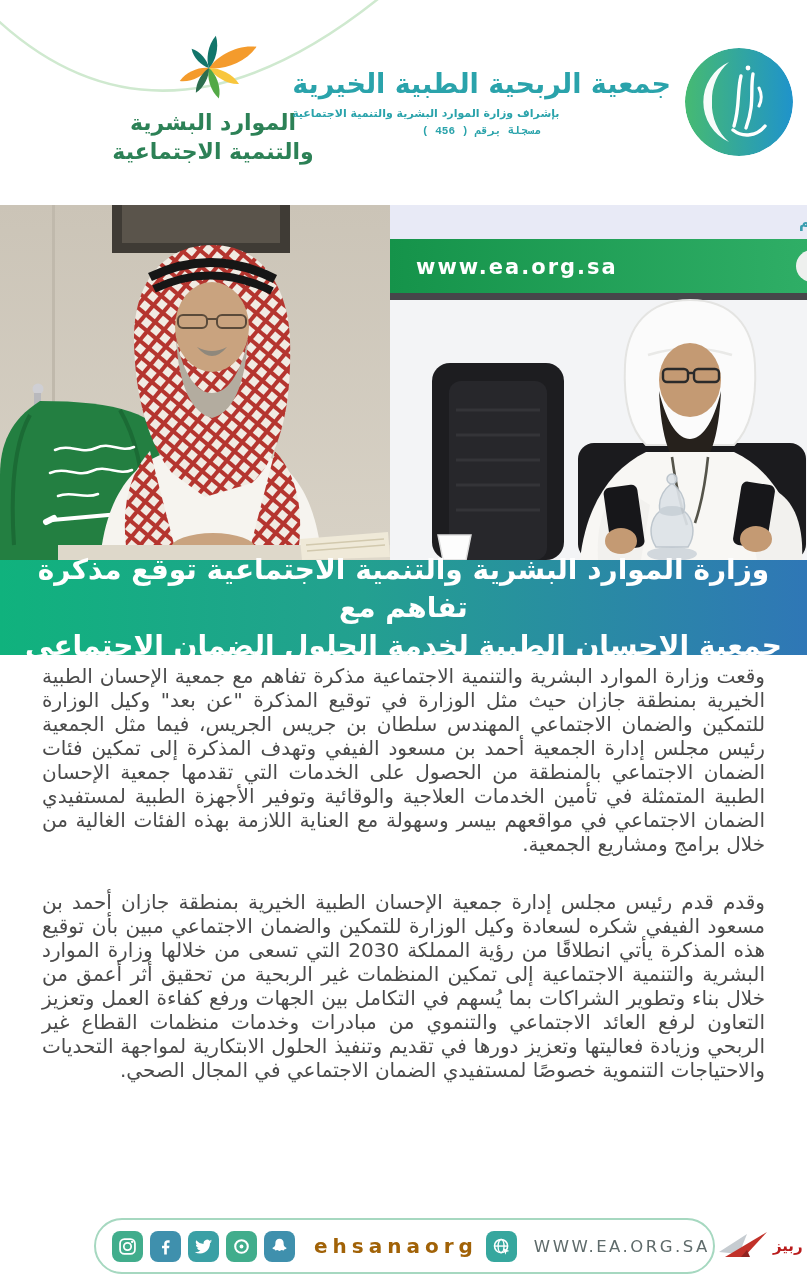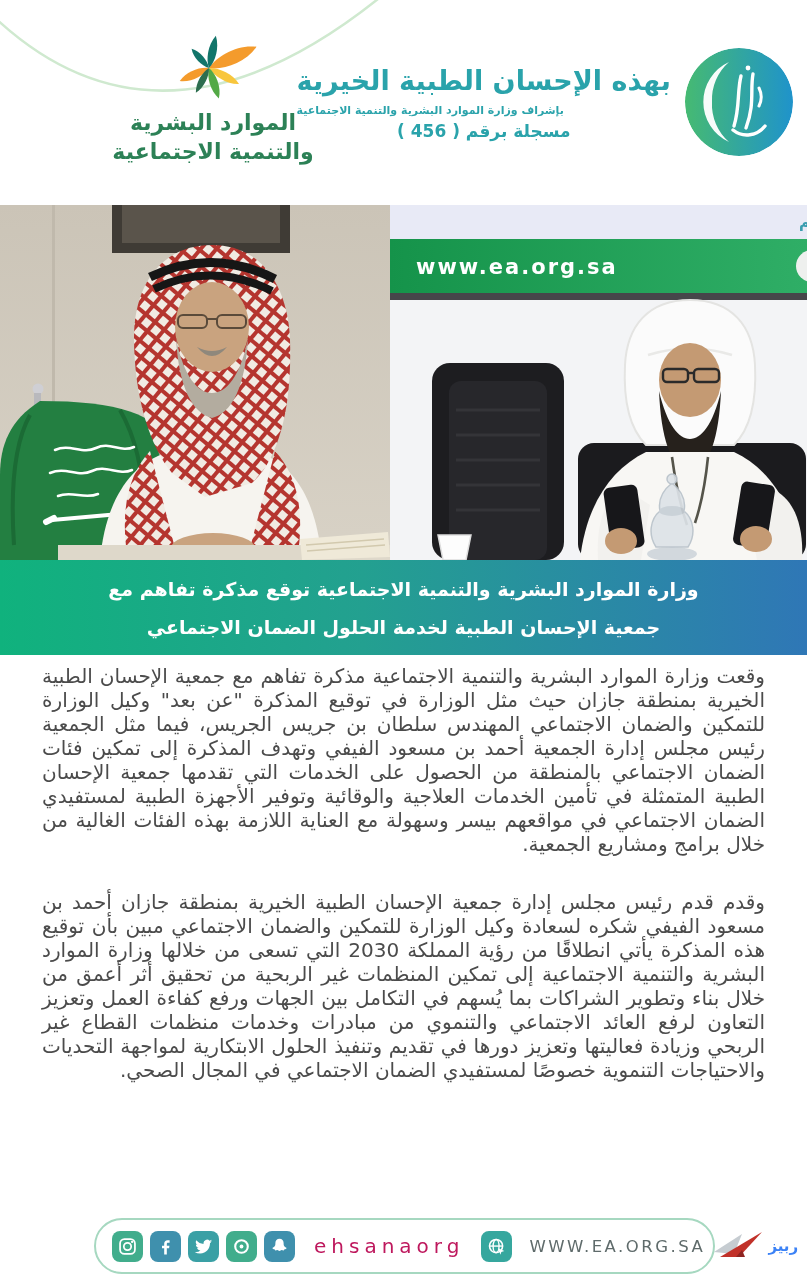--- a/index.html
+++ b/index.html
@@ -12,51 +12,51 @@
   
   .header{position:absolute;top:0;left:0;right:0;height:205px;}
   .header-arc{position:absolute;top:0;left:0;pointer-events:none;}
   .ministry{position:absolute;left:88px;top:22px;width:250px;display:flex;flex-direction:column;align-items:center;}
   .ministry-name{color:#2c8156;font-weight:bold;font-size:22px;line-height:29px;text-align:center;direction:rtl;}
   .assoc{position:absolute;right:14px;top:48px;display:flex;flex-direction:row-reverse;align-items:center;gap:14px;}
   .assoc-text{display:flex;flex-direction:column;align-items:flex-end;text-align:right;direction:rtl;}
   .assoc-title-ar{color:#2aa3ab;font-size:27px;font-weight:bold;line-height:34px;}
   .assoc-title-en{color:#3aa557;font-size:18px;font-weight:600;letter-spacing:.4px;margin-top:3px;}
   .assoc-sup{color:#2aa3ab;font-size:11px;font-weight:bold;margin-top:6px;}
-  .assoc-reg{color:#2aa3ab;font-size:17px;font-weight:bold;margin-top:4px;align-self:center;}
+  .assoc-reg{color:#2aa3ab;font-size:11px;font-weight:bold;margin-top:4px;align-self:center;font-family:Liberation Mono, monospace;}
   .assoc-logo{width:108px;height:108px;border-radius:50%;flex:0 0 auto;}
   
   .photo{position:absolute;top:205px;left:0;right:0;height:355px;}
   .photo svg{display:block;width:807px;height:355px;}
   
   .headline{
     position:absolute;top:560px;left:0;right:0;height:95px;
     background:linear-gradient(90deg,#10b27d 0%,#23a090 45%,#2f77b6 100%);
     display:flex;align-items:center;justify-content:center;
   }
-  .headline-text{color:#ffffff;font-weight:bold;font-size:19px;line-height:38px;text-align:center;direction:rtl;}
+  .headline-text{color:#ffffff;font-weight:bold;font-size:28px;line-height:38px;text-align:center;direction:rtl;}
   
   .article{position:absolute;top:664px;left:42px;right:42px;direction:rtl;}
   .article p{
     margin:0 0 34px 0;color:#4b4b4b;font-size:20px;line-height:24px;
     text-align:justify;
   }
   
   .footer{
     position:absolute;top:1218px;left:94px;right:92px;height:56px;
     border:2px solid #a6d8c0;border-radius:30px;background:#fff;
     display:flex;align-items:center;padding:0 16px;gap:7px;direction:ltr;
   }
   .sq{width:31px;height:31px;border-radius:8px;display:flex;align-items:center;justify-content:center;flex:0 0 auto;}
   .sq svg{width:21px;height:21px;}
   .c1{background:#41ad8c;} .c2{background:#3f90ad;} .c3{background:#3aa0a5;} .c4{background:#36a79e;}
-  .handle{font-size:20px;color:#be185d;letter-spacing:5px;margin:0 10px 0 12px;font-weight:400;}
+  .handle{font-size:20px;color:#a16207;letter-spacing:5px;margin:0 1px 0 12px;font-weight:700;}
   .website{font-size:16.5px;color:#5f6b6b;letter-spacing:2.5px;margin-left:10px;font-weight:500;}
   .agency{margin-left:auto;display:flex;align-items:center;gap:4px;}
-  .agency-name{color:#3b82f6;font-size:15px;font-weight:bold;direction:rtl;}
+  .agency-name{color:#b91c1c;font-size:15px;font-weight:bold;direction:rtl;}
 </style>
 </head>
 <body>
 
 <div class="page">
 
   <div class="header">
     <svg class="header-arc" width="420" height="200" viewBox="0 0 420 200">
       <path d="M -8 15 Q 165 180 395 -15" stroke="#cfe9cf" stroke-width="2.5" fill="none"></path>
     </svg>
@@ -89,21 +89,21 @@
         </defs>
         <circle cx="54" cy="54" r="54" fill="url(#clg)"></circle>
         <path d="M44,14 A44,44 0 0 0 44,94 A50,50 0 0 1 27,54 A50,50 0 0 1 44,14 Z" fill="#ffffff" opacity="0.96"></path>
         <path d="M56,28 C52,44 55,58 49,78" stroke="#ffffff" stroke-width="3.4" fill="none" stroke-linecap="round"></path>
         <path d="M68,26 C65,42 70,56 61,80" stroke="#ffffff" stroke-width="3.4" fill="none" stroke-linecap="round"></path>
         <path d="M48,82 C58,90 72,88 80,78" stroke="#ffffff" stroke-width="3.4" fill="none" stroke-linecap="round"></path>
         <circle cx="63" cy="20" r="2.4" fill="#ffffff"></circle>
         <path d="M74,40 C77,46 77,52 74,58" stroke="#ffffff" stroke-width="3" fill="none" stroke-linecap="round"></path>
       </svg>
       <div class="assoc-text">
-        <div class="assoc-title-ar">بهذه الإحسان الطبية الخيرية</div>
+        <div class="assoc-title-ar">جمعية الربحية الطبية الخيرية</div>
         <div class="assoc-sup">بإشراف وزارة الموارد البشرية والتنمية الاجتماعية</div>
         <div class="assoc-reg">مسجلة برقم ( 456 )</div>
       </div>
     </div>
   </div>
 
   <div class="photo">
     <svg viewBox="0 0 807 355" preserveAspectRatio="none">
       <defs>
         <linearGradient id="wallL" x1="0" y1="0" x2="0" y2="1">

